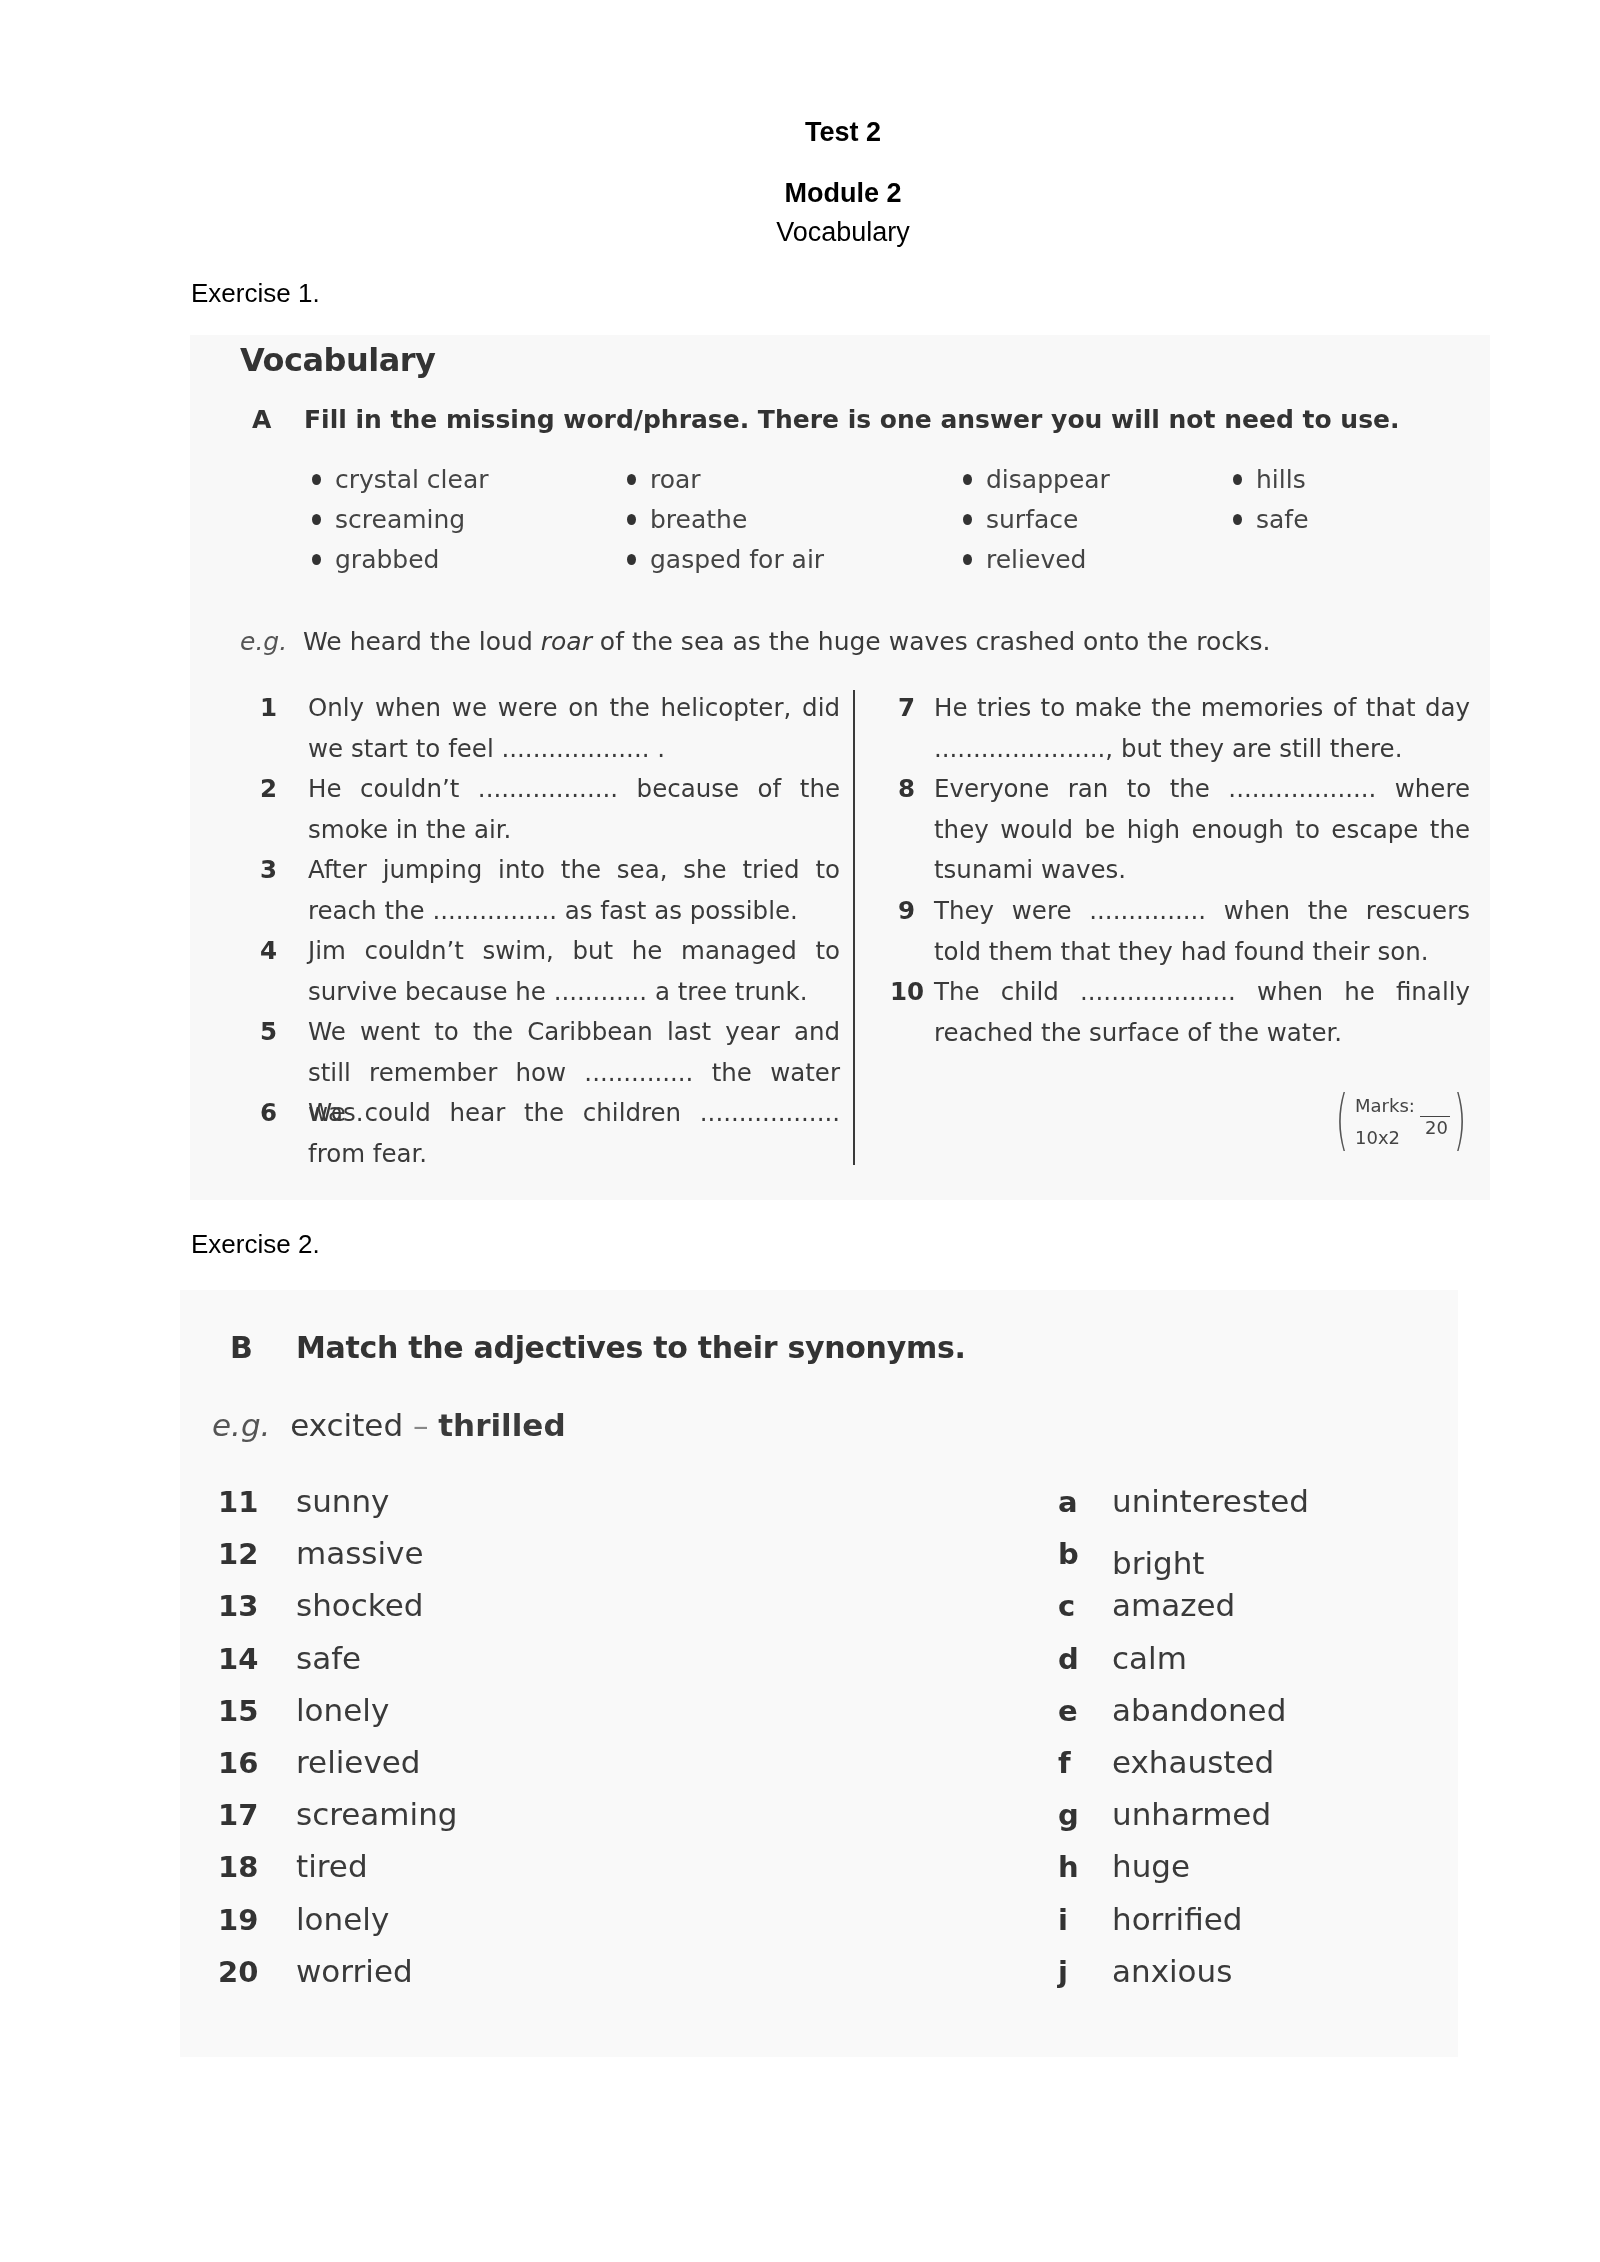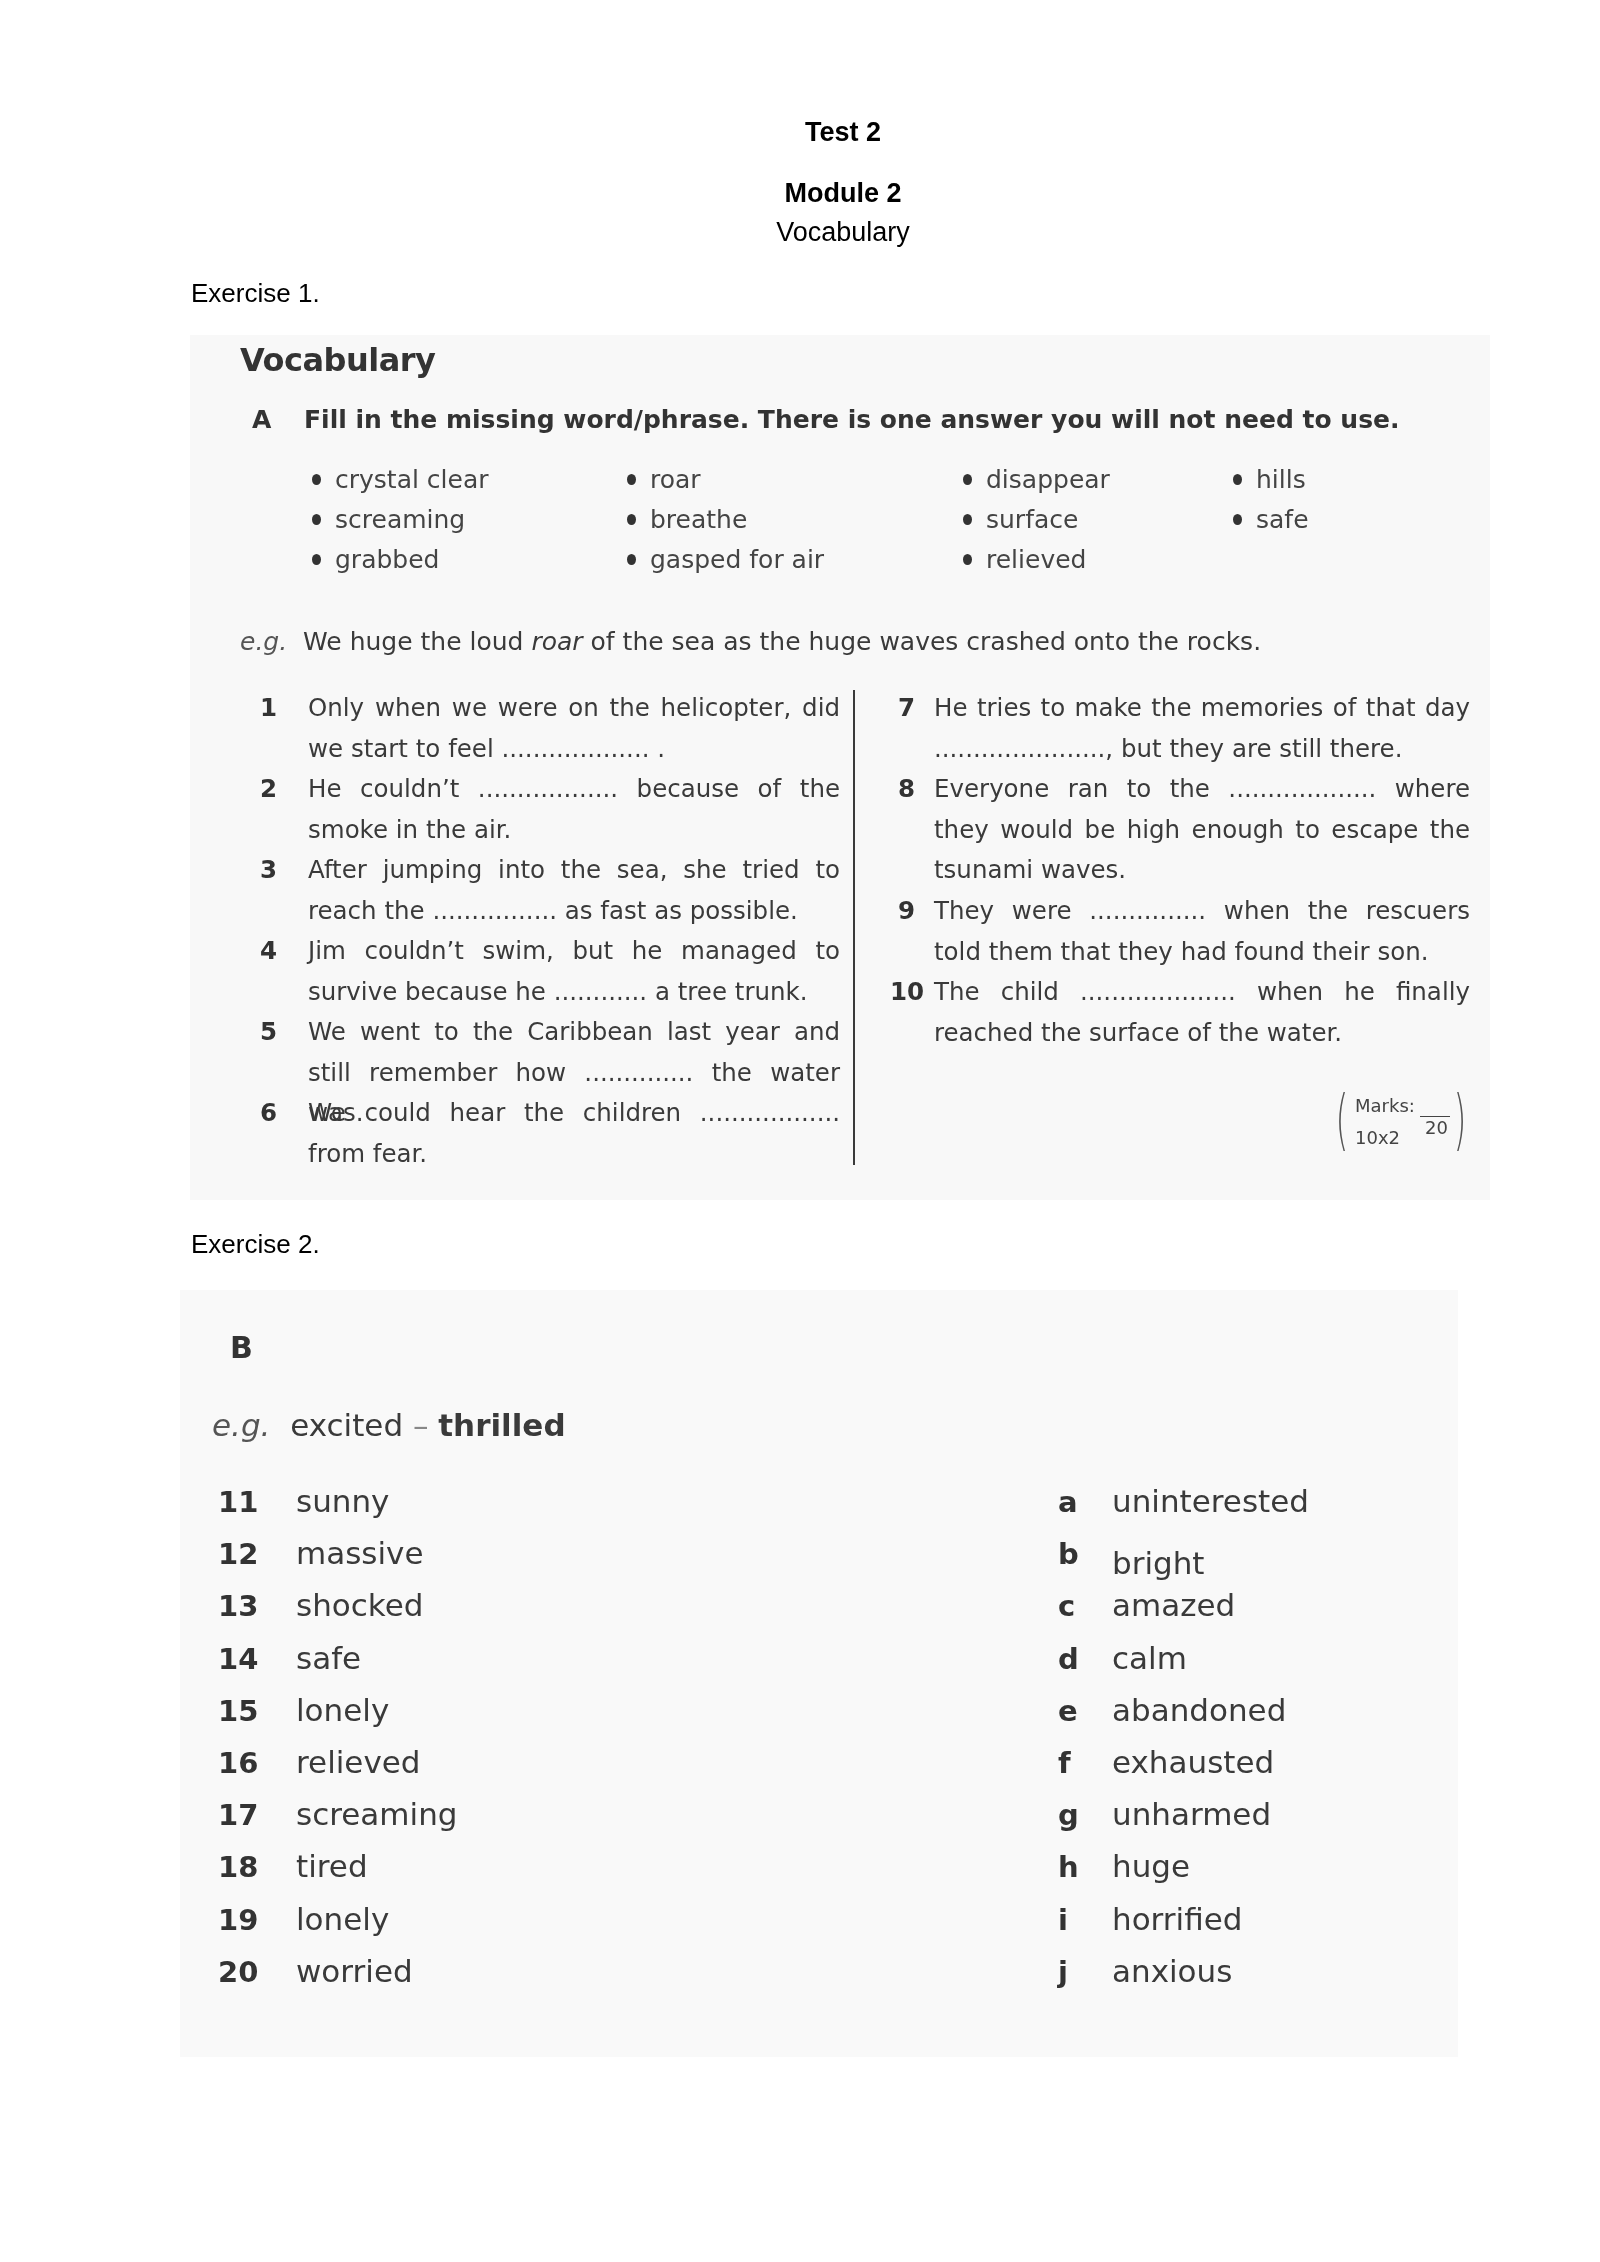--- a/index.html
+++ b/index.html
@@ -73,21 +73,21 @@
     <div class="abs bullet" style="left:773px; top:130px;"><span class="dot"></span><span>disappear</span></div>
     <div class="abs bullet" style="left:773px; top:170px;"><span class="dot"></span><span>surface</span></div>
     <div class="abs bullet" style="left:773px; top:210px;"><span class="dot"></span><span>relieved</span></div>
 
     <div class="abs bullet" style="left:1043px; top:130px;"><span class="dot"></span><span>hills</span></div>
     <div class="abs bullet" style="left:1043px; top:170px;"><span class="dot"></span><span>safe</span></div>
   </div>
 
   <div class="abs eg" style="left:50px; top:292px;">
     <span class="eg-tag">e.g.</span>&nbsp;
-    <span>We huge the loud </span><i>roar</i><span> of the sea as the huge waves crashed onto the rocks.</span>
+    <span>We heard the loud </span><i>roar</i><span> of the sea as the huge waves crashed onto the rocks.</span>
   </div>
 
   <div class="q" style="left:70px; top:353px; width:580px;">
     <span class="num">1</span>
     <span class="txt" style="left:48px; width:532px;">Only when we were on the helicopter, did we start to feel ................... .</span>
   </div>
   <div class="q" style="left:70px; top:434px; width:580px;">
     <span class="num">2</span>
     <span class="txt" style="left:48px; width:532px;">He couldn’t .................. because of the smoke in the air.</span>
   </div>
@@ -134,20 +134,21 @@
     <span class="line"></span>
     <span class="total">20</span>
     <span class="paren" style="left:112px;">)</span>
   </div>
 </div>
 
 <div class="abs ex-label" style="top:1229px;">Exercise 2.</div>
 
 <div id="box2" class="scan">
   <div class="abs b-letter" style="left:50px; top:40px;">B</div>
+  <div class="abs b-instr" style="left:116px; top:40px; white-space:nowrap;">Match the adjectives to their synonyms.</div>
 
   <div class="abs b-eg" style="left:32px; top:117px; white-space:nowrap;">
     <span class="eg-tag">e.g.</span>&nbsp;
     <span>excited</span>
     <span style="color:#888;">–</span>
     <span class="syn">thrilled</span>
   </div>
 
   <div id="adj-list">
       <span class="row-num" style="left: 38px; top: 195px;">11</span>

